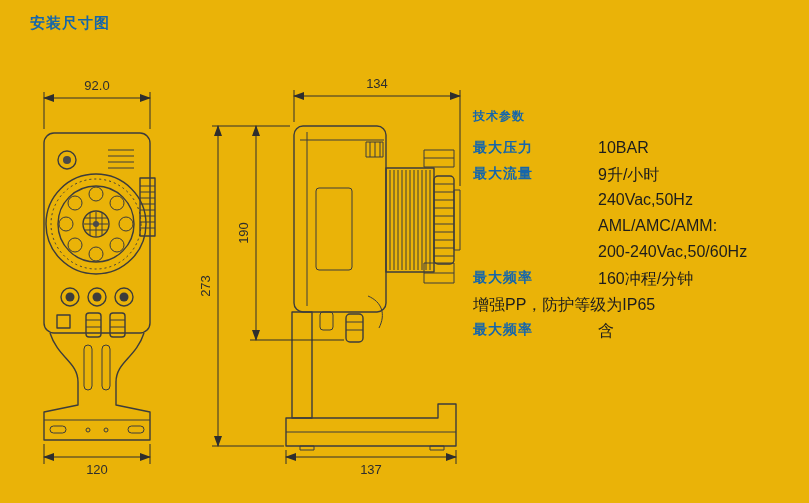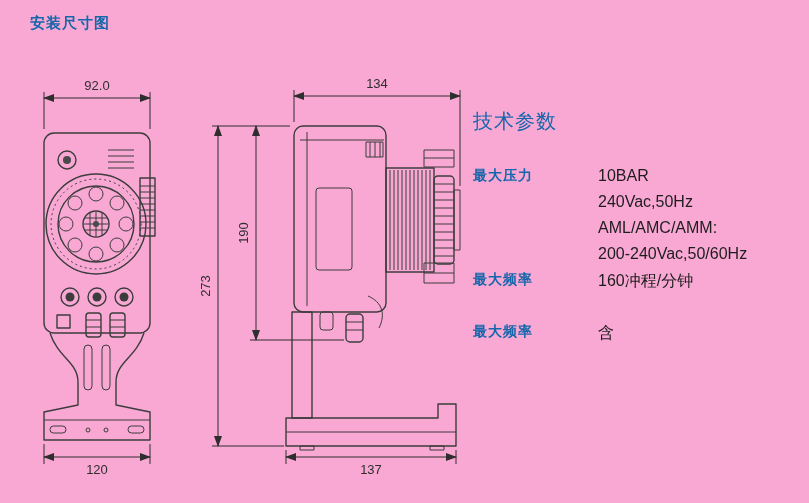--- a/index.html
+++ b/index.html
@@ -1,22 +1,22 @@
 <!DOCTYPE html>
 <html><head>
 <meta charset="utf-8">
 <style>
   html,body{margin:0;padding:0;background:#ffffff;}
   body{font-family:"Liberation Sans","DejaVu Sans",sans-serif;}
-  .page{position:relative;width:809px;height:503px;background:#f9a8d4;overflow:hidden;}
+  .page{position:relative;width:809px;height:503px;background:#eab308;overflow:hidden;}
   .page-title{position:absolute;left:30px;top:14px;font-size:15px;font-weight:bold;color:#1566ab;letter-spacing:1px;}
   .drawing-svg{position:absolute;left:0;top:0;}
   .dim-text{font-size:13px;fill:#2e2e2e;font-family:"Liberation Sans","DejaVu Sans",sans-serif;}
   .specs{position:absolute;left:473px;top:108px;width:330px;}
-  .specs-heading{font-size:20px;font-weight:normal;color:#1566ab;letter-spacing:1px;margin:0 0 32px 0;}
+  .specs-heading{font-size:12px;font-weight:bold;color:#1566ab;letter-spacing:1px;margin:0 0 14px 0;}
   .spec-row{display:flex;align-items:flex-start;height:26px;}
   .spec-label{width:125px;flex:0 0 125px;font-size:14px;font-weight:bold;color:#1566ab;letter-spacing:1px;}
   .spec-value{font-size:16px;color:#1d1d1d;}
 </style>
 </head>
 <body>
 
 <div class="page">
 
   <div class="page-title">安装尺寸图</div>
@@ -148,36 +148,41 @@
   </svg>
 
   <div class="specs">
     <div class="specs-heading">技术参数</div>
 
     <div class="spec-row">
       <span class="spec-label">最大压力</span>
       <span class="spec-value">10BAR</span>
     </div>
     <div class="spec-row">
+      <span class="spec-label">最大流量</span>
+      <span class="spec-value">9升/小时</span>
+    </div>
+    <div class="spec-row">
       <span class="spec-label"></span>
       <span class="spec-value">240Vac,50Hz</span>
     </div>
     <div class="spec-row">
       <span class="spec-label"></span>
       <span class="spec-value">AML/AMC/AMM:</span>
     </div>
     <div class="spec-row">
       <span class="spec-label"></span>
       <span class="spec-value">200-240Vac,50/60Hz</span>
     </div>
     <div class="spec-row">
       <span class="spec-label">最大频率</span>
       <span class="spec-value">160冲程/分钟</span>
     </div>
     <div class="spec-row">
+      <span class="spec-value">增强PP，防护等级为IP65</span>
     </div>
     <div class="spec-row">
       <span class="spec-label">最大频率</span>
       <span class="spec-value">含</span>
     </div>
   </div>
 
 </div>
 
 </body></html>

